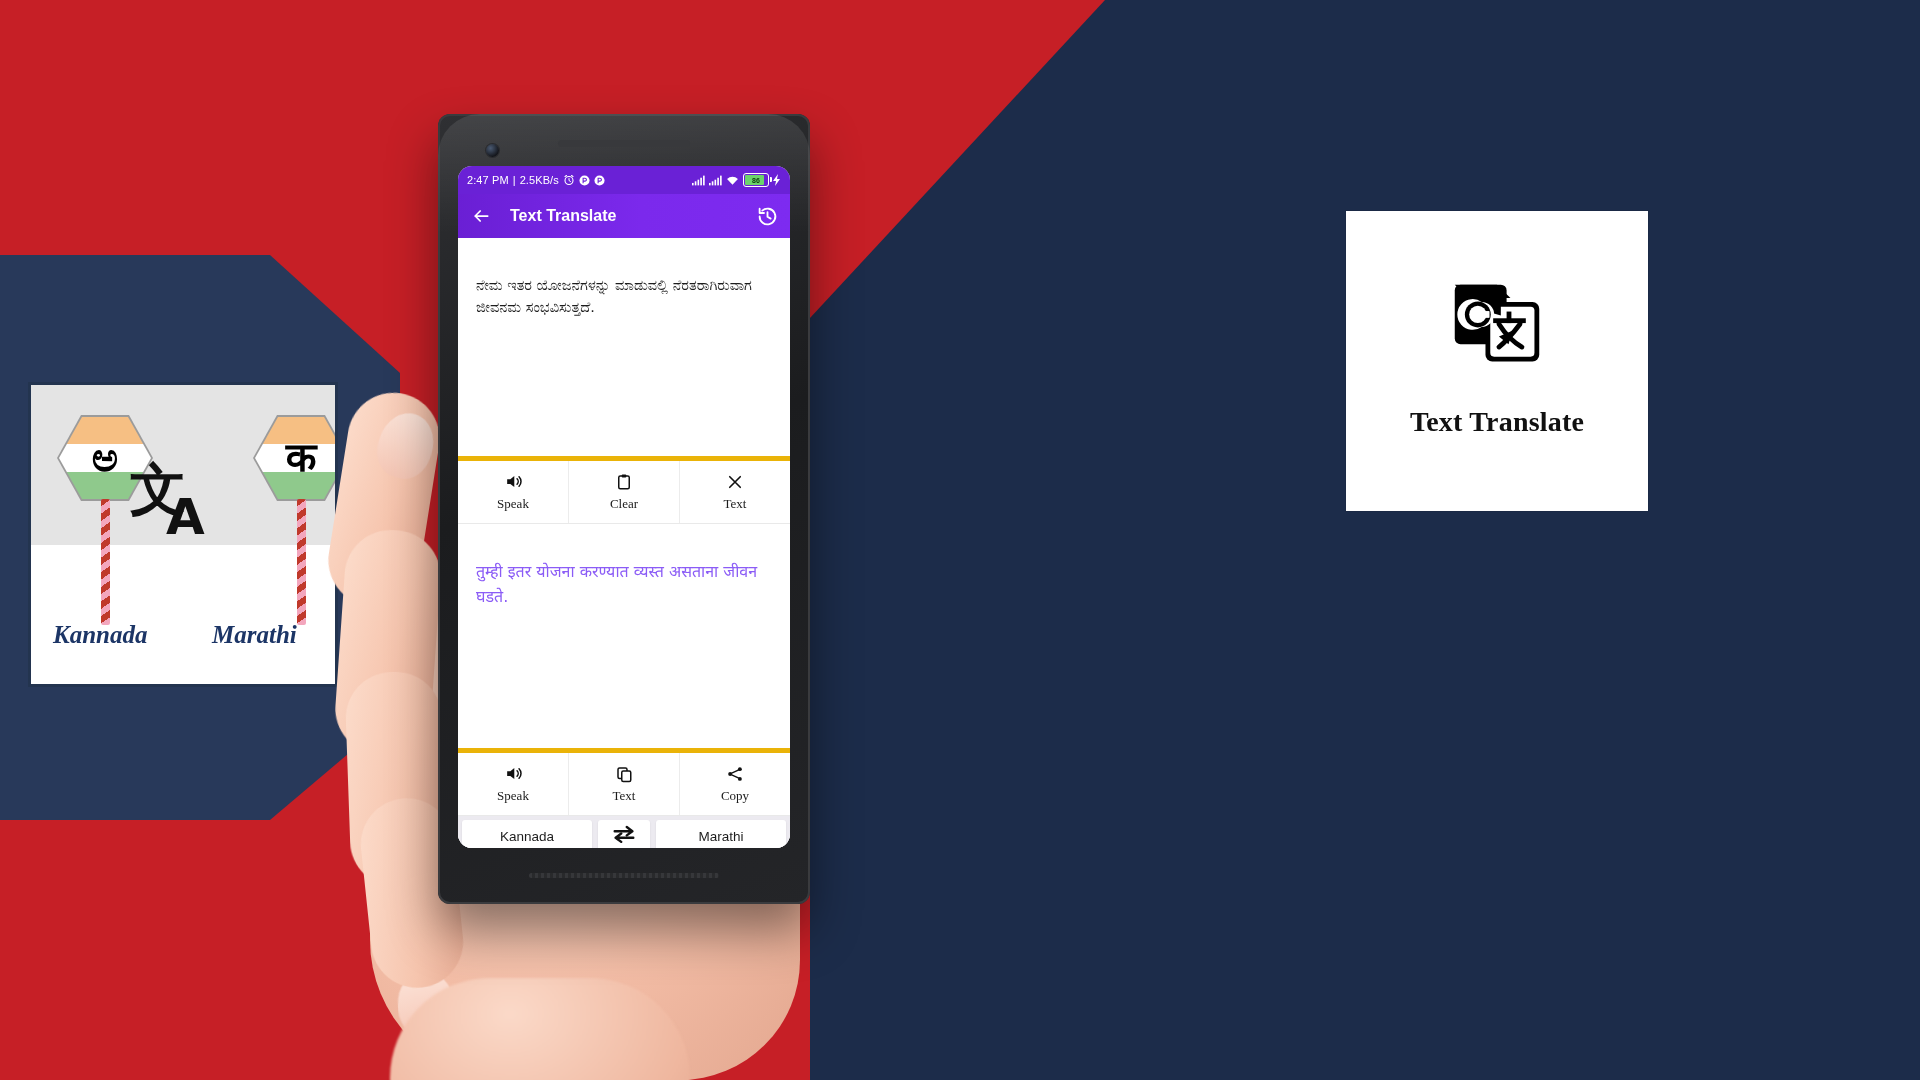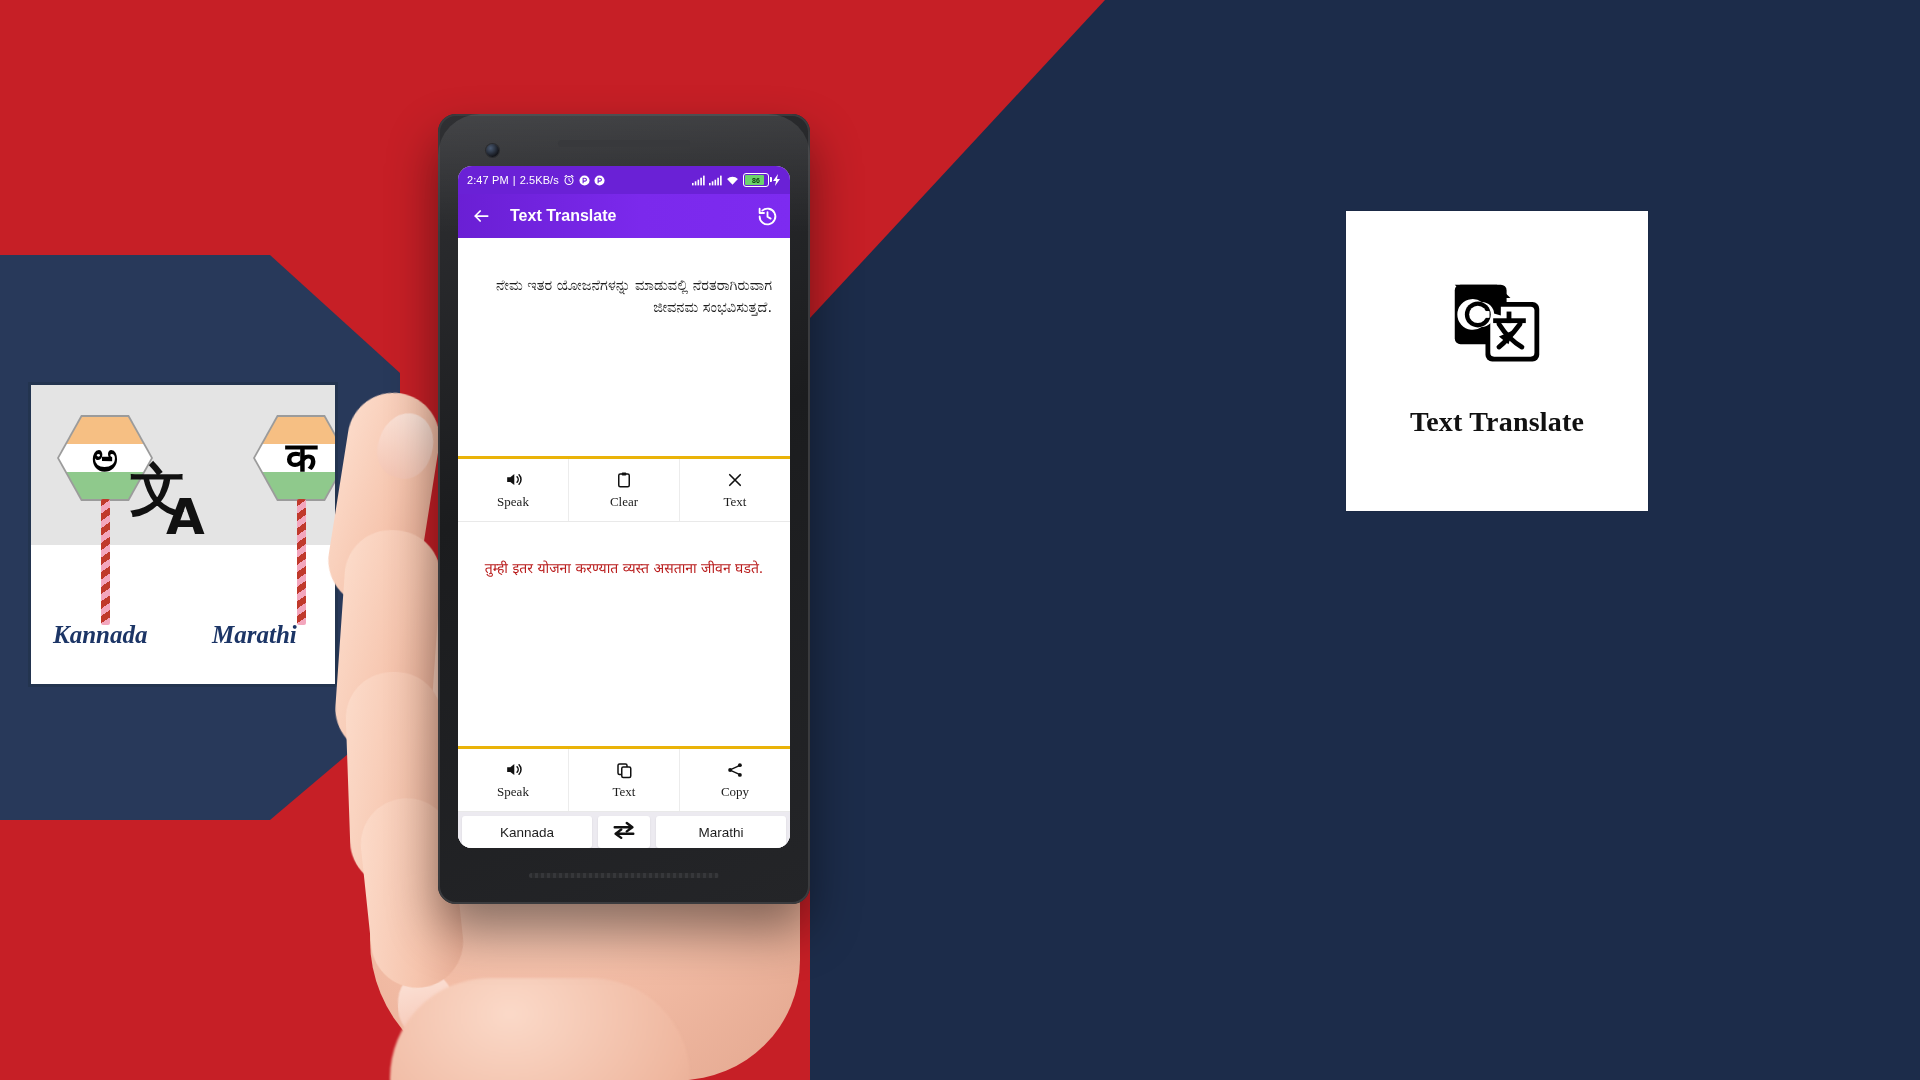--- a/index.html
+++ b/index.html
@@ -114,21 +114,21 @@
   .thumbtip{
     position:absolute;left:60px;top:598px;width:300px;height:180px;
     background:radial-gradient(ellipse at 40% 20%,#fbd9c8,#efb79f 70%,#dfa38b 100%);
     border-radius:150px 150px 120px 120px;filter:blur(0.8px);
   }
 
   
   .phone{
     position:absolute;left:438px;top:114px;width:372px;height:790px;
     background:linear-gradient(160deg,#2f3033 0%,#1b1c1e 45%,#242528 100%);
-    border-radius:18px;
+    border-radius:12px;
     box-shadow:0 26px 50px rgba(0,0,0,.45), 0 0 0 2px #3a3b3e inset;
   }
   .phone-gloss{
     position:absolute;left:0;top:0;right:0;height:120px;border-radius:42px 42px 0 0;
     background:linear-gradient(180deg,rgba(255,255,255,.10),rgba(255,255,255,0));
   }
   .earpiece{
     position:absolute;left:50%;top:26px;transform:translateX(-50%);
     width:132px;height:7px;border-radius:4px;background:#38393c;
   }
@@ -174,35 +174,35 @@
     display:flex;align-items:center;padding:0 12px;box-sizing:border-box;color:#fff;
   }
   .appbar-title{font-size:16px;font-weight:700;margin-left:18px;flex:1;}
   .ab-icon{width:22px;height:22px;display:inline-flex;align-items:center;justify-content:center;}
 
   
   .content{flex:1;background:#ffffff;display:flex;flex-direction:column;}
   .panel{background:#fff;display:flex;flex-direction:column;}
   .panel-text{
     flex:1;display:flex;align-items:flex-start;justify-content:center;
-    padding:36px 18px 8px;text-align:right;box-sizing:border-box;
+    padding:36px 18px 8px;text-align:left;box-sizing:border-box;
   }
   .src-text{
     font-family:"DejaVu Sans","Liberation Sans",sans-serif;
     font-size:14.5px;line-height:1.55;color:#1d1d1d;
   }
   .dst-text{
     font-family:"DejaVu Sans","Liberation Sans",sans-serif;
-    font-size:14px;line-height:1.55;color:#b91c1c;
+    font-size:16px;line-height:1.55;color:#8b5cf6;
   }
   .panel-src{height:218px;}
   .panel-dst{height:224px;}
   .btnrow{
     display:flex;height:62px;flex:0 0 62px;background:#fff;
-    border-top:3px solid #eab308;border-bottom:1px solid #e9e9e9;
+    border-top:5px solid #eab308;border-bottom:1px solid #e9e9e9;
   }
   .actbtn{
     flex:1;display:flex;flex-direction:column;align-items:center;justify-content:center;gap:5px;
     border-left:1px solid #ececec;background:#fff;
   }
   .actbtn:first-child{border-left:none;}
   .actbtn .lbl{font-family:"Liberation Serif",serif;font-size:13px;color:#1b1b1b;}
   .actbtn svg{display:block;}
 
   

